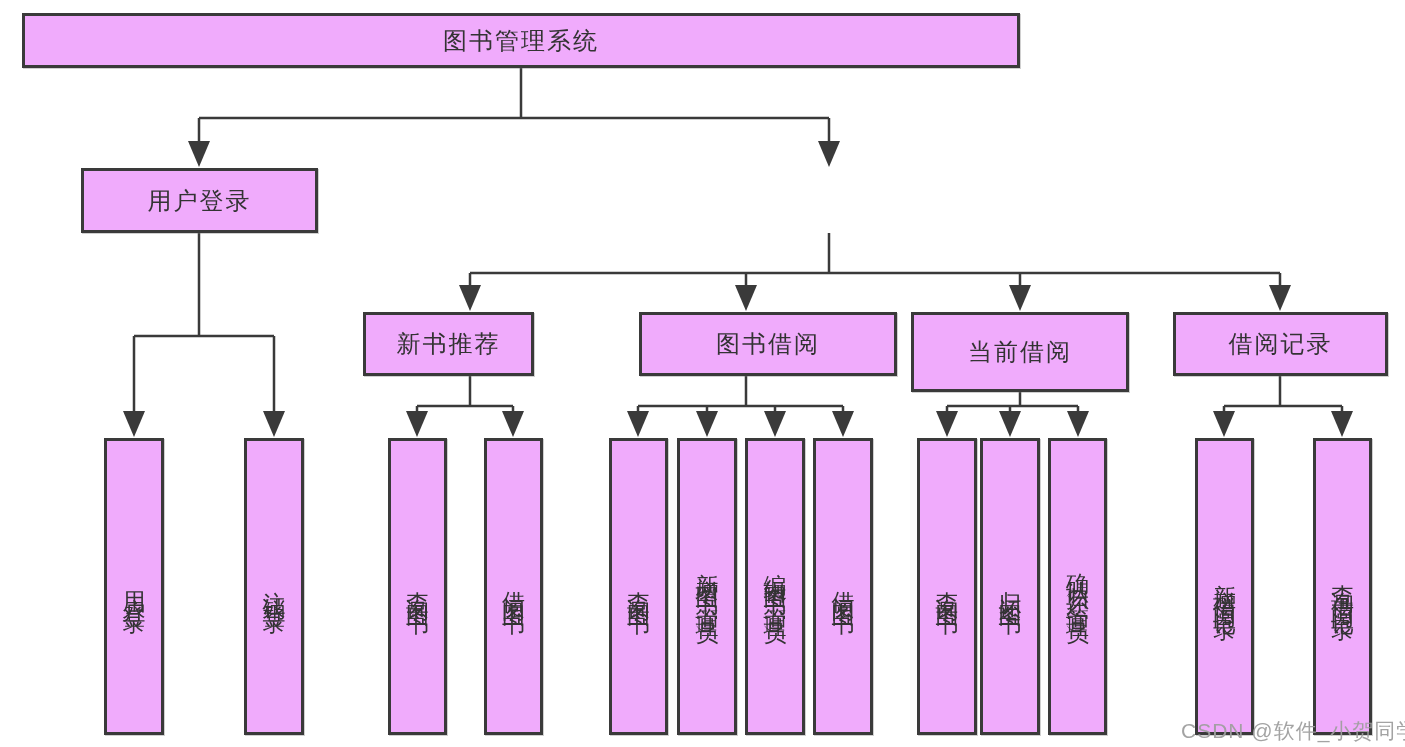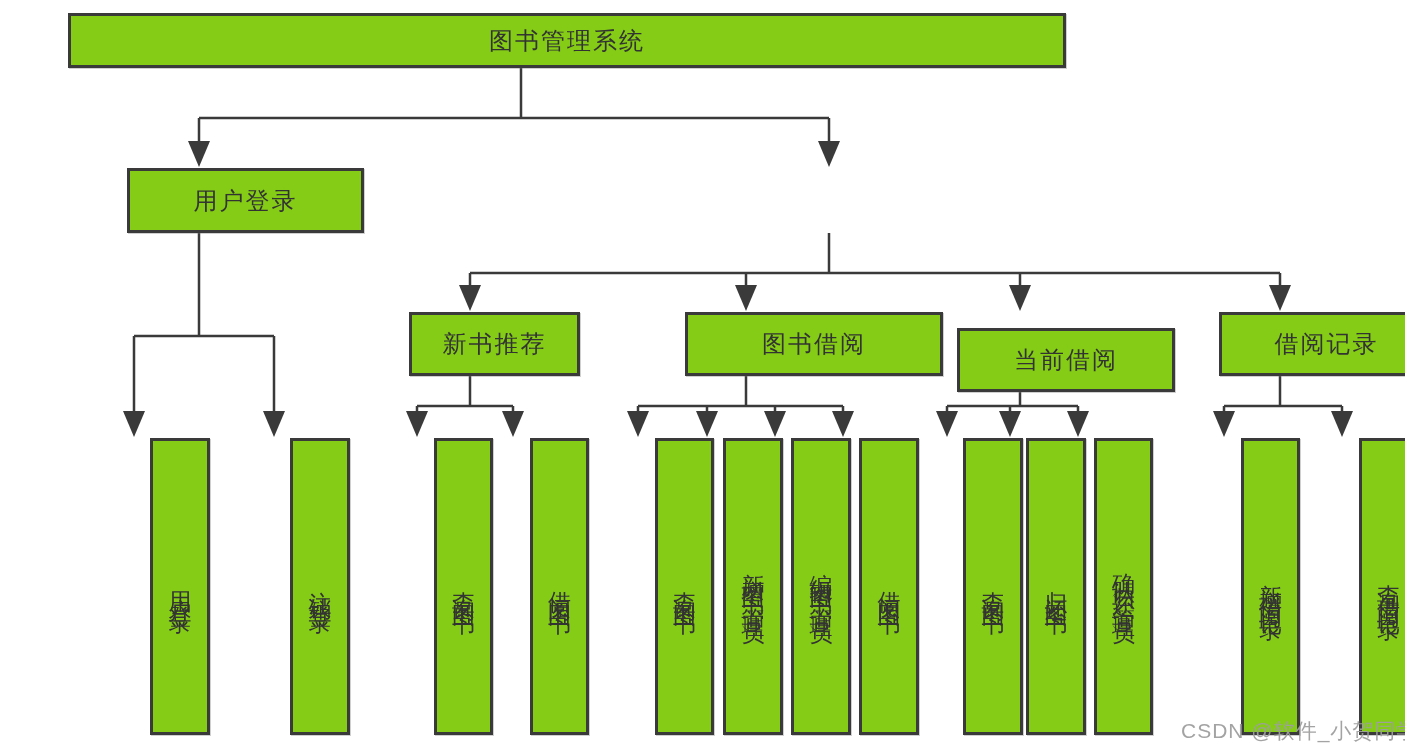--- a/index.html
+++ b/index.html
@@ -13,29 +13,28 @@
   }
   .connectors {
     position: absolute;
     left: 0; top: 0;
     width: 1405px; height: 747px;
     z-index: 1;
   }
   .box {
     position: absolute;
     box-sizing: border-box;
-    background: #84cc16;
+    background: #f0abfc;
     border: 3px solid #3a3a3a;
     color: #333333;
     display: flex;
     align-items: center;
     justify-content: center;
     z-index: 2;
     box-shadow: 1px 1px 0 rgba(120,120,120,0.35);
-    margin-left: 46px;
   }
   .hbox {
     font-size: 24px;
     letter-spacing: 2px;
     white-space: nowrap;
   }
   .vbox {
     writing-mode: vertical-lr;
     text-orientation: mixed;
     font-size: 23px;
@@ -98,21 +97,21 @@
       <path d="M1331 411 L1353 411 L1342 437 Z"></path>
     </g>
   </svg>
 
   <div class="box hbox" style="left:22px; top:13px; width:998px; height:55px;">图书管理系统</div>
 
   <div class="box hbox" style="left:81px; top:168px; width:237px; height:65px;">用户登录</div>
 
   <div class="box hbox" style="left:363px; top:312px; width:171px; height:64px;">新书推荐</div>
   <div class="box hbox" style="left:639px; top:312px; width:258px; height:64px;text-align:right;">图书借阅</div>
-  <div class="box hbox" style="left:911px; top:328px; width:218px; height:64px;">当前借阅</div>
+  <div class="box hbox" style="left:911px; top:312px; width:218px; height:80px;">当前借阅</div>
   <div class="box hbox" style="left:1173px; top:312px; width:215px; height:64px;">借阅记录</div>
 
   <div class="box vbox" style="left:104px; top:438px; width:60px; height:297px;">用户登录</div>
   <div class="box vbox" style="left:244px; top:438px; width:60px; height:297px;">注销登录</div>
 
   <div class="box vbox" style="left:388px; top:438px; width:59px; height:297px;">查询图书</div>
   <div class="box vbox" style="left:484px; top:438px; width:59px; height:297px;">借阅图书</div>
 
   <div class="box vbox" style="left:609px; top:438px; width:59px; height:297px;">查询图书</div>
   <div class="box vbox" style="left:677px; top:438px; width:60px; height:297px;">新增图书（管理员）</div>

